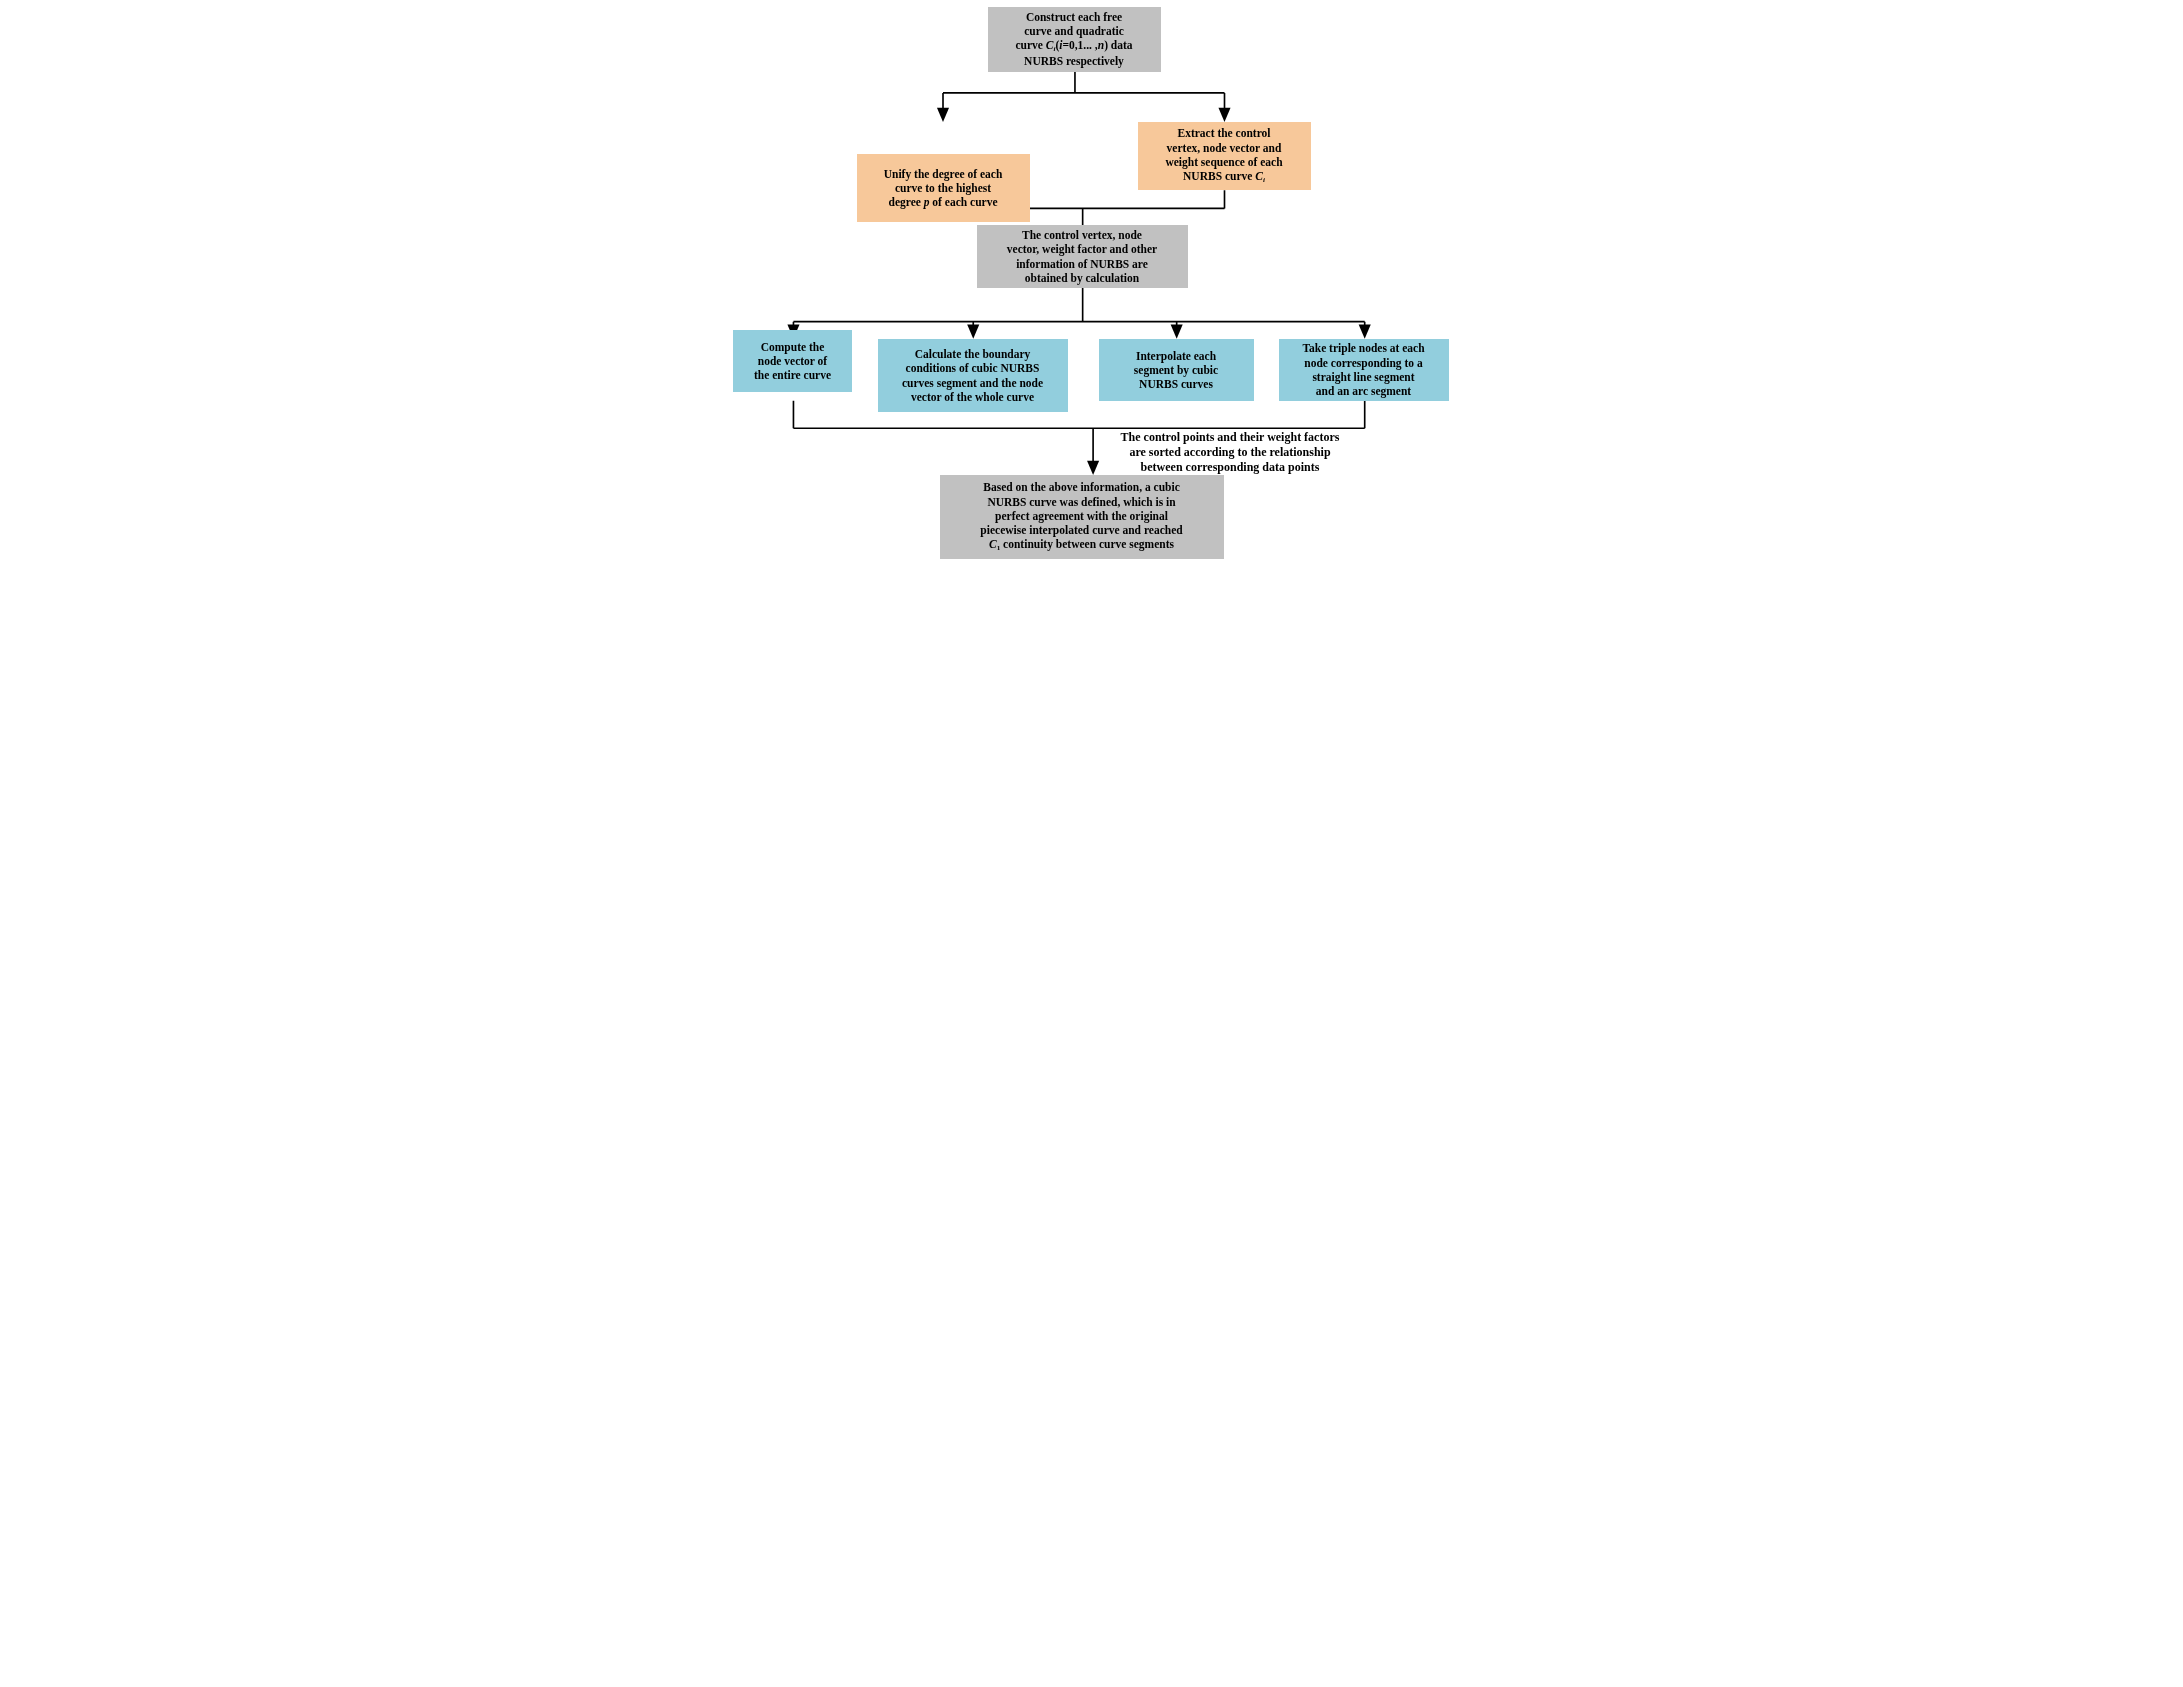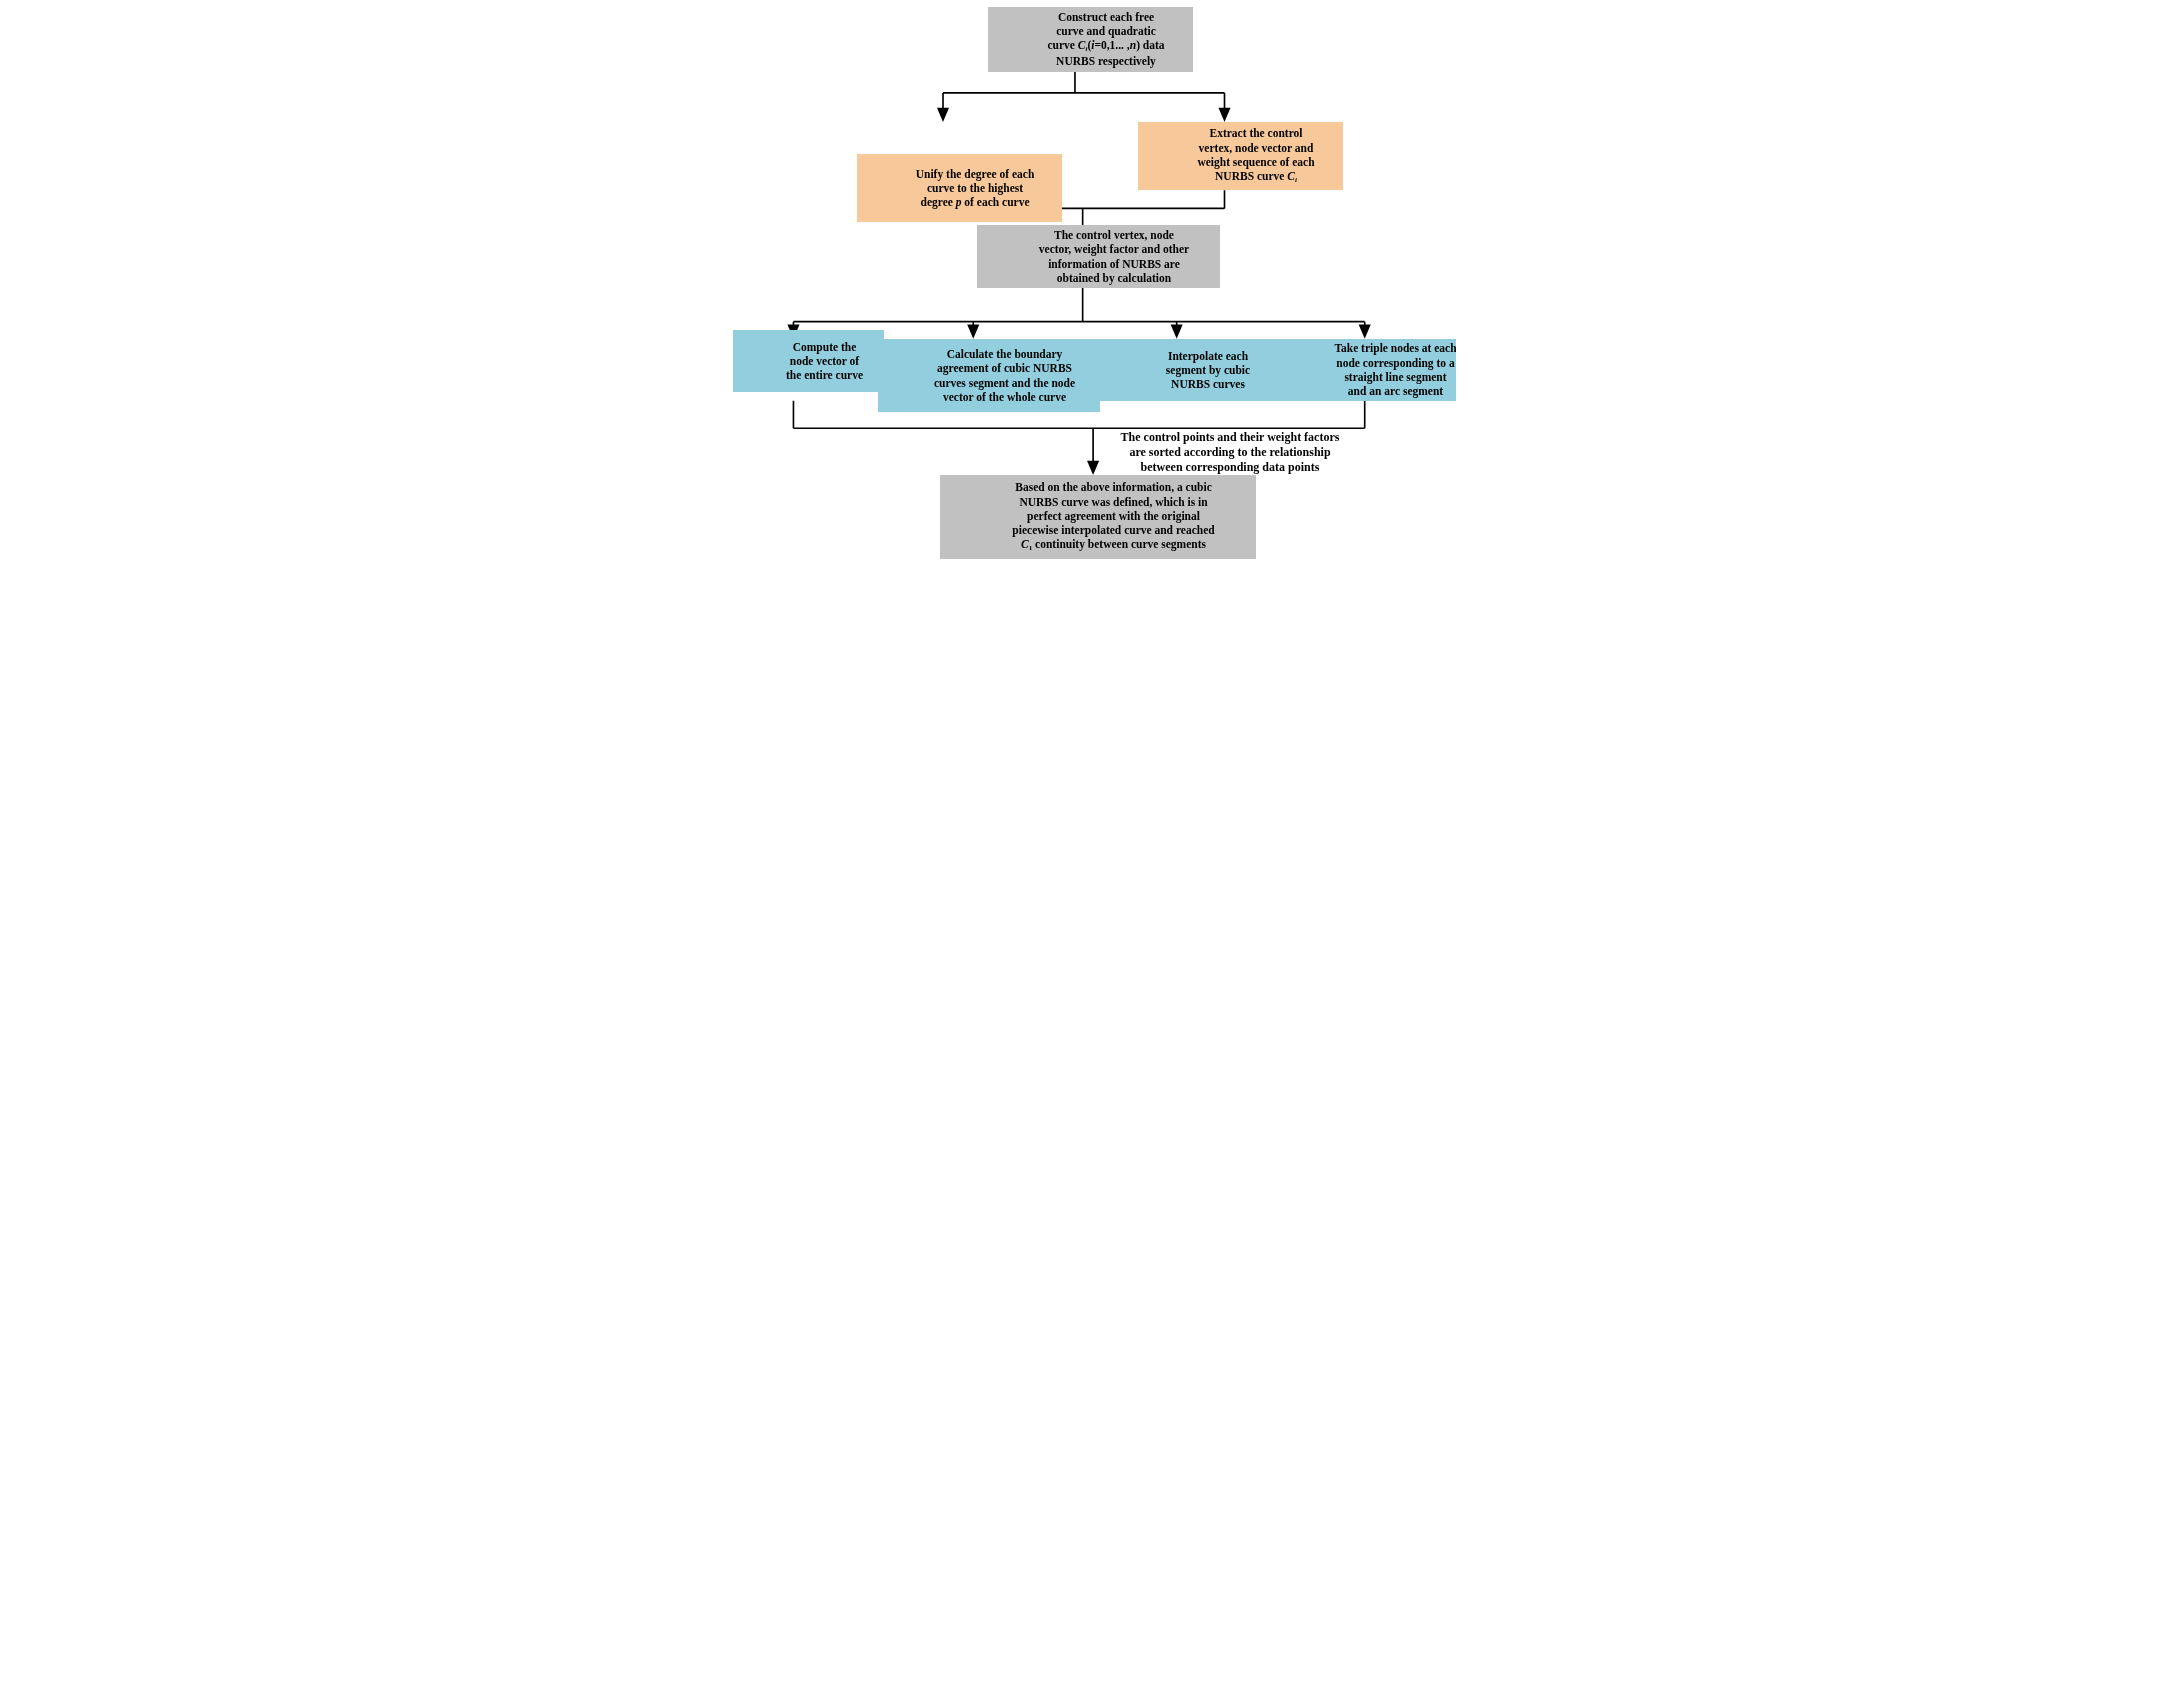--- a/index.html
+++ b/index.html
@@ -11,21 +11,21 @@
     font-family:"Liberation Serif","DejaVu Serif",serif;
     color:#000000;
     overflow:hidden;
   }
   svg.connectors{position:absolute;left:0;top:0;width:728px;height:563px;}
   .box{
     position:absolute;
     display:flex;flex-direction:column;justify-content:center;align-items:center;
     text-align:center;
     font-weight:bold;
-    font-size:11.5px;line-height:14.3px;padding-left:32px;
+    font-size:11.5px;line-height:14.3px;
   }
   .gray{background:#c1c1c1;}
   .orange{background:#f7c89a;}
   .blue{background:#92cedd;}
   .b0{left:260px;top:6.6px;width:173px;height:65px;}
   .b1{left:129px;top:122px;width:173px;height:68px;margin-top:32px;}
   .b2{left:410px;top:122px;width:173px;height:68px;}
   .b3{left:249px;top:225px;width:211px;height:63px;}
   .b4{left:5.5px;top:330px;width:119px;height:62px;}
   .b5{left:150px;top:339px;width:190px;height:73px;align-items:center;}
@@ -92,21 +92,21 @@
     </div>
 
   <div class="box blue b4">
       <div class="tl"><span>Compute the</span></div>
       <div class="tl"><span>node vector of</span></div>
       <div class="tl"><span>the entire curve</span></div>
     </div>
 
   <div class="box blue b5">
       <div class="tl"><span>Calculate the boundary</span></div>
-      <div class="tl"><span>agreement of cubic NURBS</span></div>
+      <div class="tl"><span>conditions of cubic NURBS</span></div>
       <div class="tl"><span>curves segment and the node</span></div>
       <div class="tl"><span>vector of the whole curve</span></div>
     </div>
 
   <div class="box blue b6">
       <div class="tl"><span>Interpolate each</span></div>
       <div class="tl"><span>segment by cubic</span></div>
       <div class="tl"><span>NURBS curves</span></div>
     </div>
 

